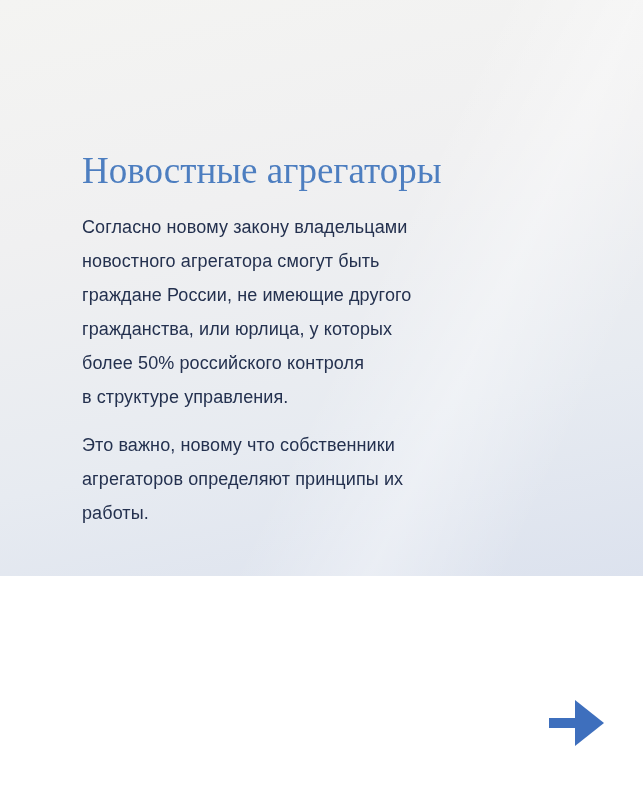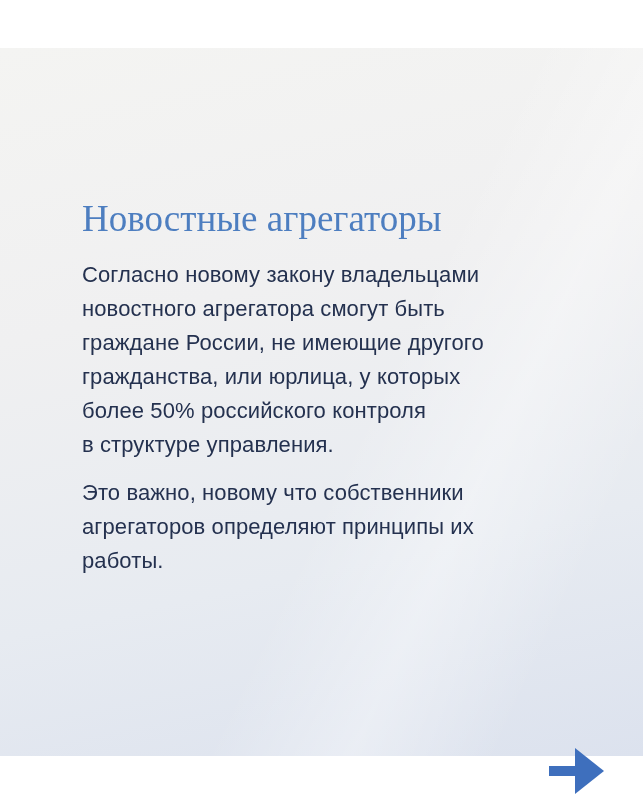--- a/index.html
+++ b/index.html
@@ -6,27 +6,26 @@
   html, body { margin: 0; padding: 0; }
   body {
     width: 643px;
     height: 800px;
     overflow: hidden;
     font-family: "Liberation Sans", sans-serif;
   }
   .card {
     position: relative;
     width: 643px;
-    height: 708px;
+    height: 576px;
     background: linear-gradient(168deg,
       #f4f4f2 0%,
       #f0f0f1 35%,
       #e7ebf1 70%,
       #dce2ee 100%);
-    margin-top: 48px;
   }
   
   .card::before {
     content: "";
     position: absolute;
     inset: 0;
     background: linear-gradient(115deg,
       rgba(255,255,255,0) 55%,
       rgba(255,255,255,0.35) 70%,
       rgba(255,255,255,0) 85%);
@@ -40,21 +39,21 @@
   }
   .title {
     font-family: "Liberation Serif", "DejaVu Serif", serif;
     font-weight: 400;
     font-size: 37px;
     line-height: 42px;
     color: #4d7ec0;
     margin: 0 0 18px 0;
   }
   .para {
-    font-size: 22px;
+    font-size: 18px;
     line-height: 34px;
     font-weight: 400;
     color: #24314f;
     margin: 0 0 14px 0;
     white-space: pre-line;
     letter-spacing: 0.1px;
   }
   .next-arrow {
     position: absolute;
     left: 549px;

